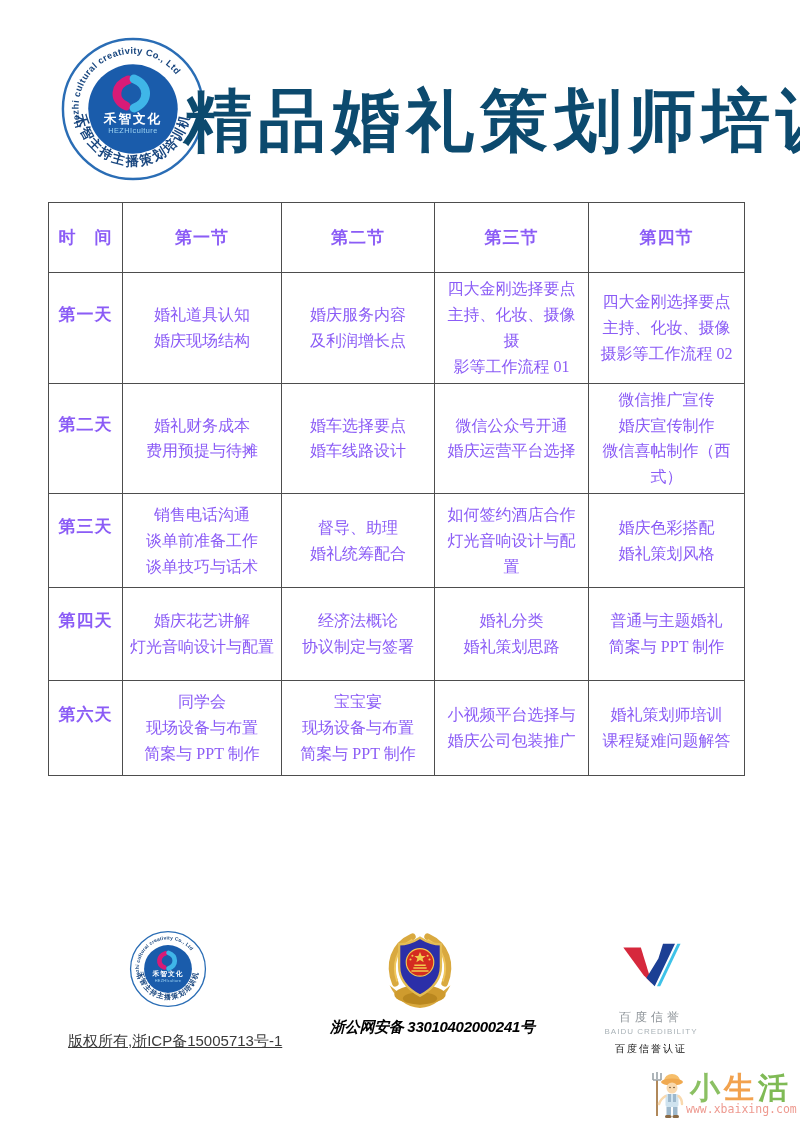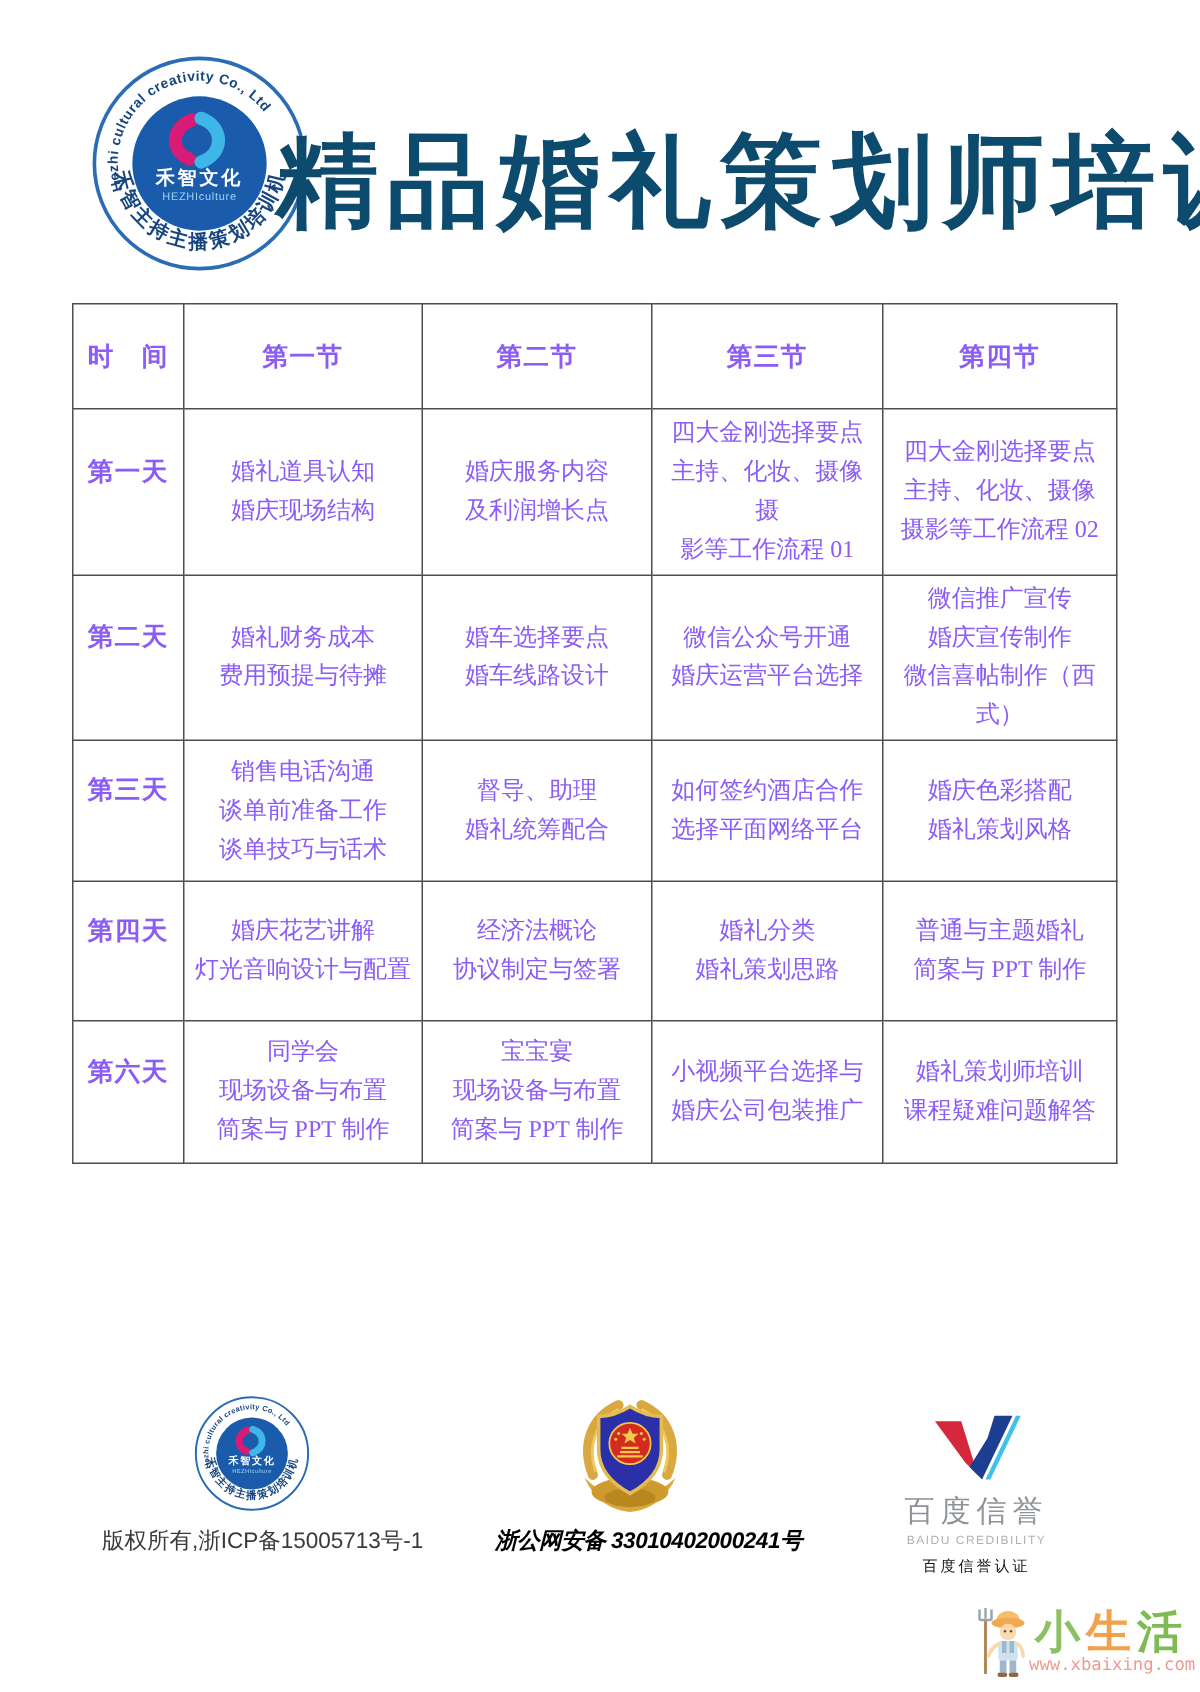--- a/index.html
+++ b/index.html
@@ -30,35 +30,36 @@
   .course-table tr:nth-child(1){height:70px;}
   .course-table tr:nth-child(2){height:98px;}
   .course-table tr:nth-child(3){height:91px;}
   .course-table tr:nth-child(4){height:94px;}
   .course-table tr:nth-child(5){height:93px;}
   .course-table tr:nth-child(6){height:95px;}
   .course-table tr:nth-child(7){height:106px;}
   
   .f-left{position:absolute;left:68px;top:930px;width:200px;text-align:center;}
   .copyright{
-    margin-top:10px;font-size:15px;color:#3a3a3a;white-space:nowrap;
+    margin-top:24px;font-size:15px;color:#3a3a3a;white-space:nowrap;
     font-family:"Liberation Sans","DejaVu Sans",sans-serif;
+    text-decoration:underline;
   }
   .f-center{position:absolute;left:330px;top:926px;width:180px;text-align:right;font-style:italic;}
   .badge-icon{width:76px;height:86px;display:block;margin:0 auto;}
   .police-text{
     margin-top:6px;font-size:15px;font-weight:bold;color:#000;white-space:nowrap;
     letter-spacing:-0.3px;font-family:"Liberation Sans","DejaVu Sans",sans-serif;
   }
   .f-right{
     position:absolute;left:571px;top:942px;width:160px;text-align:center;
     font-family:"Liberation Sans","DejaVu Sans",sans-serif;
   }
   .baidu-icon{width:60px;height:48px;display:block;margin:0 auto;}
-  .baidu-cn{margin-top:4px;font-size:20px;color:#8d9398;letter-spacing:4px;}
+  .baidu-cn{margin-top:19px;font-size:12px;color:#8d9398;letter-spacing:4px;}
   .baidu-en{margin-top:1px;font-size:8px;color:#aab3b8;letter-spacing:1px;}
   .baidu-cert{margin-top:6px;font-size:10px;font-weight:normal;color:#111;letter-spacing:2px;}
   
   .watermark{position:absolute;left:652px;top:1064px;width:146px;height:60px;
     font-family:"Liberation Sans","DejaVu Sans",sans-serif;}
   .farmer-icon{position:absolute;left:0;top:6px;width:34px;height:50px;}
   .wm-chars{position:absolute;left:38px;top:4px;font-size:30px;font-weight:bold;letter-spacing:4px;white-space:nowrap;}
   .wm-c0{color:#8bc063;}
   .wm-c1{color:#f2a24e;}
   .wm-c2{color:#7fba55;}
@@ -136,21 +137,21 @@
 微信喜帖制作（西式）</td>
       </tr>
       <tr>
         <td class="day">第三天</td>
         <td>销售电话沟通
 谈单前准备工作
 谈单技巧与话术</td>
         <td>督导、助理
 婚礼统筹配合</td>
         <td>如何签约酒店合作
-选择平面网络平台</td>
+灯光音响设计与配置</td>
         <td>婚庆色彩搭配
 婚礼策划风格</td>
       </tr>
       <tr>
         <td class="day">第四天</td>
         <td>婚庆花艺讲解
 灯光音响设计与配置</td>
         <td>经济法概论
 协议制定与签署</td>
         <td>婚礼分类

